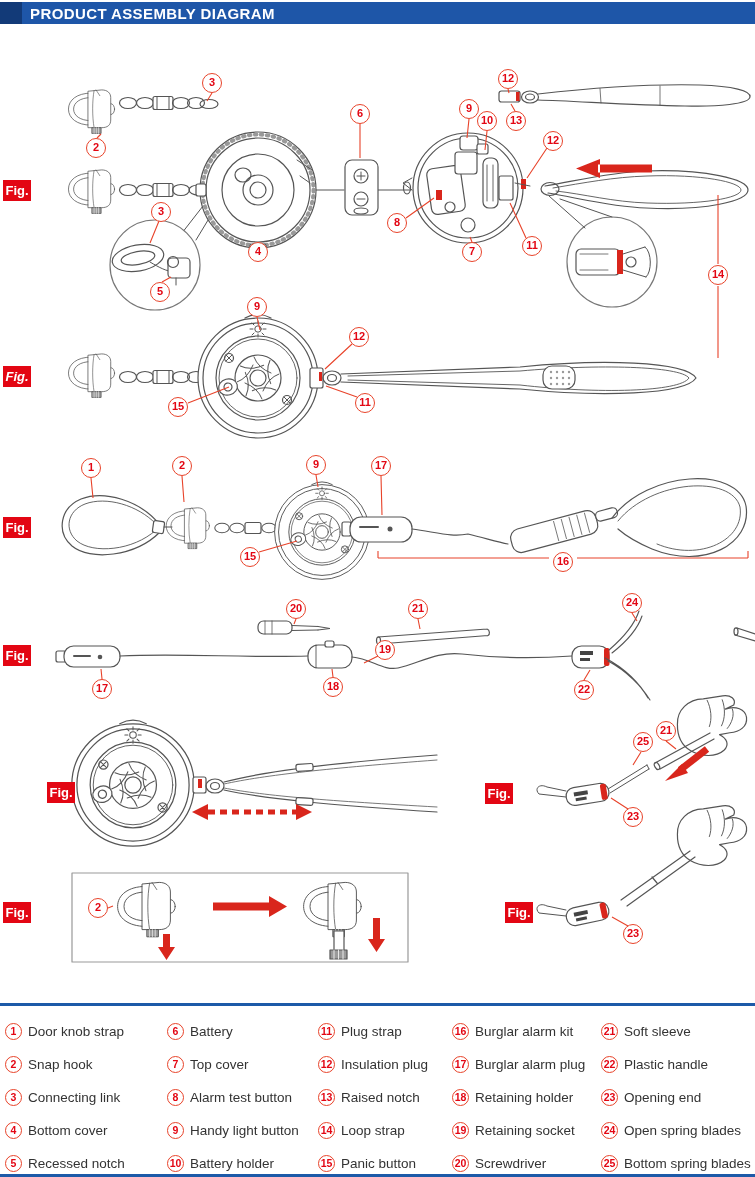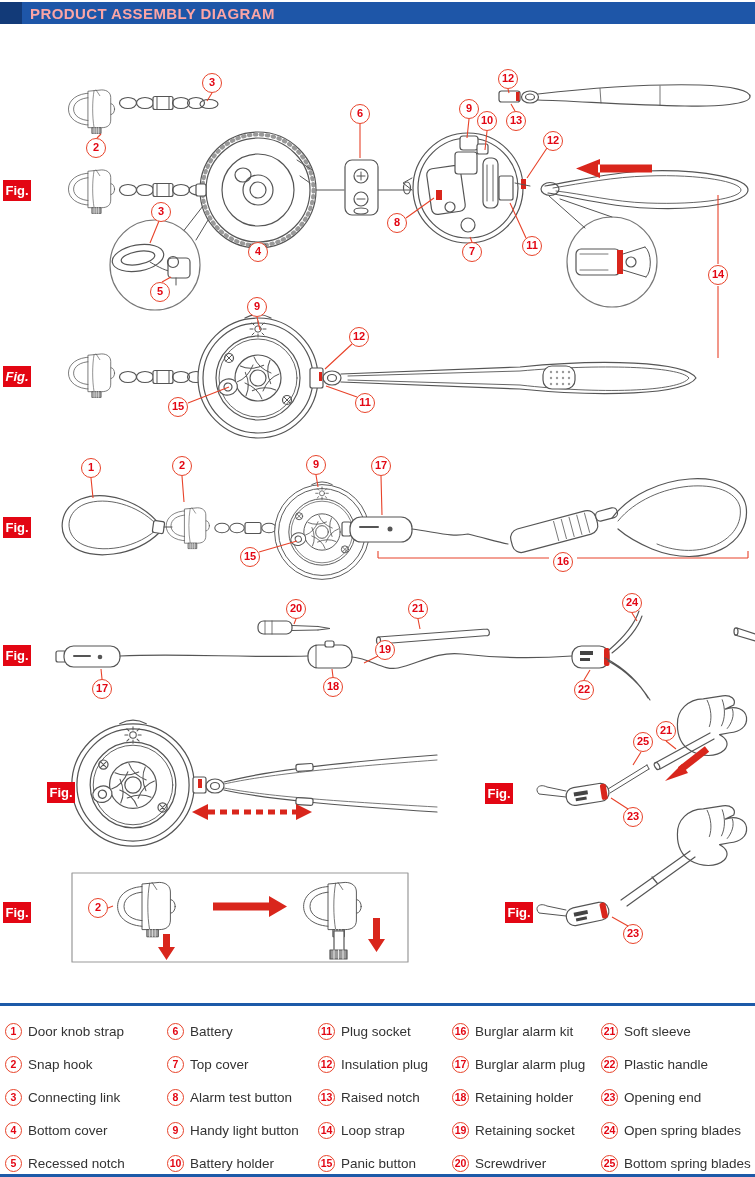--- a/index.html
+++ b/index.html
@@ -1,21 +1,21 @@
 <!DOCTYPE html>
 <html style="--title_bar: #1e56a8; --title_bar_dark: #123a78; --fig_red: #e30613; --callout_ring: #e8432a; --arrow_red: #d9261c; --legend_rule: #1d5aa8; --ink: #333333;"><head>
 <meta charset="utf-8">
 <style>
   html,body{margin:0;padding:0;background:#fff;}
   .page{position:relative;width:755px;height:1177px;background:#fff;overflow:hidden;
         font-family:"Liberation Sans",sans-serif;}
   .titlebar{position:absolute;top:2px;left:0;width:755px;height:22px;background:var(--title_bar,#1e56a8);}
   .titlebar::before{content:"";position:absolute;left:0;top:0;width:22px;height:100%;
         background:var(--title_bar_dark,#123a78);}
-  .titlebar-text{position:absolute;left:30px;top:50%;transform:translateY(-50%);color:#fca5a5;
+  .titlebar-text{position:absolute;left:30px;top:50%;transform:translateY(-50%);color:#ffffff;
         font-weight:bold;font-size:15px;letter-spacing:.4px;white-space:nowrap;}
   .art{position:absolute;top:0;left:0;}
   .fig-label{position:absolute;width:28px;height:21px;background:var(--fig_red,#e30613);
         color:#fff;font-weight:bold;font-size:13px;line-height:21px;text-align:center;}
   .callout{position:absolute;width:20px;height:20px;box-sizing:border-box;border-radius:50%;
         border:1.6px solid var(--callout_ring,#e8432a);background:#fff;color:var(--fig_red,#e30613);
         font-weight:bold;font-size:11px;line-height:16.5px;text-align:center;}
   .legend{position:absolute;top:1003px;left:0;width:755px;height:168px;
         border-top:3px solid var(--legend_rule,#1d5aa8);border-bottom:3px solid var(--legend_rule,#1d5aa8);
         background:#fff;}
@@ -486,21 +486,21 @@
             <span class="legend-label">Handy light button</span>
           </div>
           <div class="legend-item">
             <span class="legend-badge">10</span>
             <span class="legend-label">Battery holder</span>
           </div>
         </div>
         <div class="legend-col">
           <div class="legend-item">
             <span class="legend-badge">11</span>
-            <span class="legend-label">Plug socket</span>
+            <span class="legend-label">Plug strap</span>
           </div>
           <div class="legend-item">
             <span class="legend-badge">12</span>
             <span class="legend-label">Insulation plug</span>
           </div>
           <div class="legend-item">
             <span class="legend-badge">13</span>
             <span class="legend-label">Raised notch</span>
           </div>
           <div class="legend-item">

